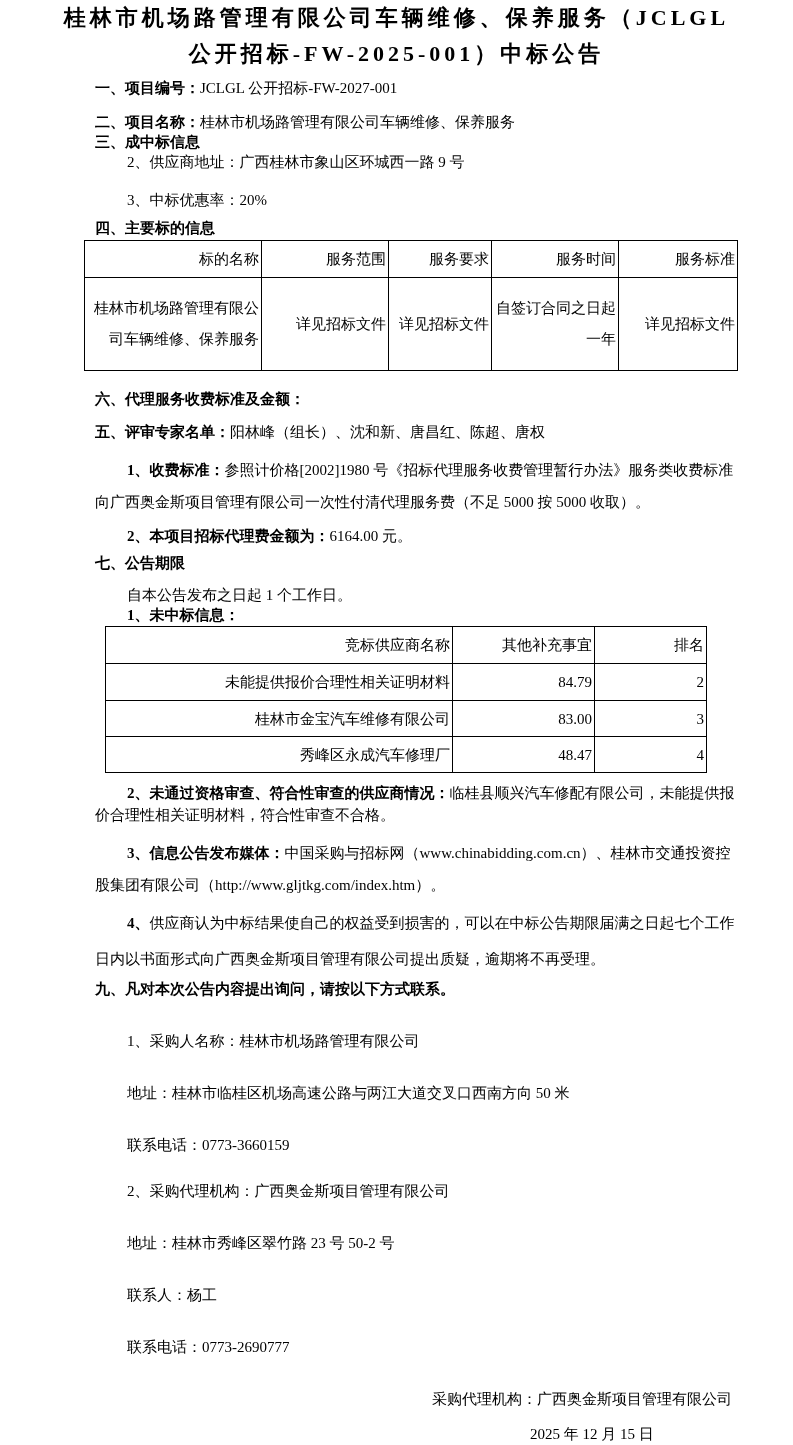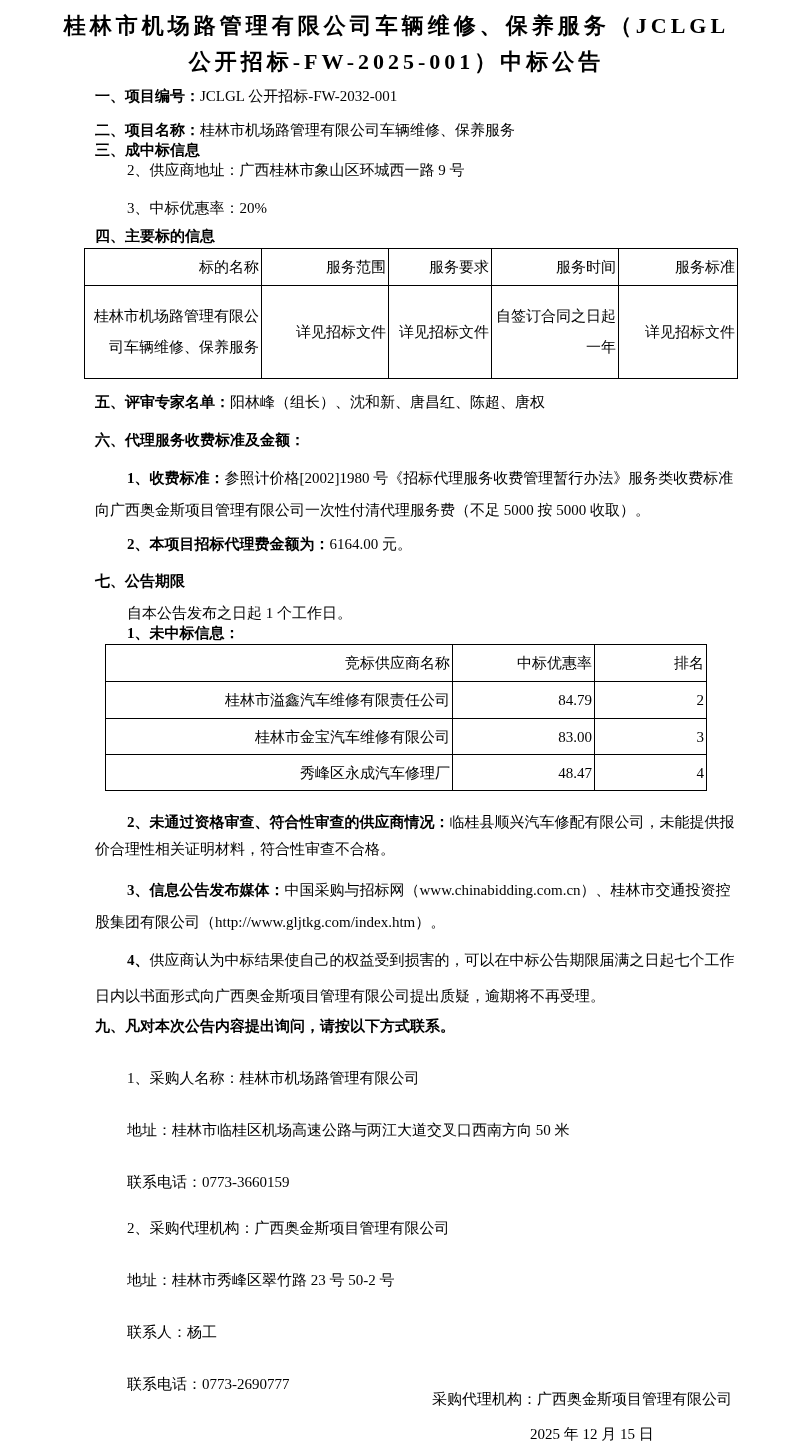--- a/index.html
+++ b/index.html
@@ -5,21 +5,20 @@
   html,body{margin:0;padding:0;background:#ffffff;}
   .page{
     position:relative;
     width:793px;height:1445px;
     background:#ffffff;color:#000000;
     font-family:"Liberation Serif","DejaVu Serif",serif;
     font-size:15px;line-height:20px;
     overflow:hidden;
   }
   .title{
-    padding-top:8px;
     text-align:center;
     font-weight:bold;
     font-size:22px;line-height:36px;
     letter-spacing:4px;
   }
   .content{padding:0 56px 0 95px;}
   .line{line-height:20px;}
   .heading{font-weight:bold;}
   .sub{padding-left:32px;}
   .para{text-indent:32px;}
@@ -30,26 +29,26 @@
   #s3h{}
   #s3i1{margin-top:13px;}
   #s3i2{}
   #s3i3{margin-top:18px;}
   #s4h{margin-top:8px;}
   #t1{margin-top:2px;margin-left:-11px;}
   #s5{margin-top:13px;}
   #s6h{margin-top:18px;}
   #s6p1{margin-top:12px;line-height:32px;}
   #s6p2{margin-top:8px;}
-  #s7h{margin-top:17px;}
+  #s7h{margin-top:7px;}
   #s7b{margin-top:12px;}
   #s8h{margin-top:14px;}
   #s8p1{}
   #t2{margin-top:1px;margin-left:10px;}
-  #s8p2{margin-top:18px;line-height:27px;}
+  #s8p2{margin-top:9px;line-height:22px;}
   #s8p3{margin-top:11px;line-height:32px;}
   #s8p4{margin-top:4px;line-height:36px;}
   #s9h{margin-top:2px;}
   .contact-line{margin-top:32px;}
   #s9l4{margin-top:26px;}
 
   table{border-collapse:collapse;table-layout:fixed;}
   td{border:1px solid #000000;text-align:right;vertical-align:middle;padding:0 2px;overflow:hidden;}
   #t1{width:653px;}
   #t2{width:601px;}
@@ -68,21 +67,21 @@
 
 <div class="page">
 
   <div class="title">
     <div>桂林市机场路管理有限公司车辆维修、保养服务（JCLGL</div>
     <div>公开招标-FW-2025-001）中标公告</div>
   </div>
 
   <div class="content">
 
-    <div class="line" id="s1"><b>一、项目编号：</b><span>JCLGL 公开招标-FW-2032-001</span></div>
+    <div class="line" id="s1"><b>一、项目编号：</b><span>JCLGL 公开招标-FW-2027-001</span></div>
 
     <div class="line" id="s2"><b>二、项目名称：</b><span>桂林市机场路管理有限公司车辆维修、保养服务</span></div>
 
     <div class="line heading" id="s3h">三、成中标信息</div>
 
     <div class="line sub" id="s3i2">2、供应商地址：广西桂林市象山区环城西一路 9 号</div>
     <div class="line sub" id="s3i3">3、中标优惠率：20%</div>
 
     <div class="line heading" id="s4h">四、主要标的信息</div>
 
@@ -105,48 +104,48 @@
       <tr class="t1-body">
         <td>桂林市机场路管理有限公司车辆维修、保养服务</td>
         <td>详见招标文件</td>
         <td>详见招标文件</td>
         <td>自签订合同之日起一年</td>
         <td>详见招标文件</td>
       </tr>
     </tbody>
       </table>
 
+    <div class="line heading" id="s6h">六、代理服务收费标准及金额：</div>
+
     <div class="line" id="s5"><b>五、评审专家名单：</b><span>阳林峰（组长）、沈和新、唐昌红、陈超、唐权</span></div>
-
-    <div class="line heading" id="s6h">六、代理服务收费标准及金额：</div>
 
     <div class="para" id="s6p1"><b>1、收费标准：</b><span>参照计价格[2002]1980 号《招标代理服务收费管理暂行办法》服务类收费标准向广西奥金斯项目管理有限公司一次性付清代理服务费（不足 5000 按 5000 收取）。</span></div>
 
     <div class="para line" id="s6p2"><b>2、本项目招标代理费金额为：</b><span>6164.00 元。</span></div>
 
     <div class="line heading" id="s7h">七、公告期限</div>
     <div class="line sub" id="s7b">自本公告发布之日起 1 个工作日。</div>
 
 
     <div class="line sub heading" id="s8p1">1、未中标信息：</div>
 
     <table id="t2">
       <colgroup>
           <col style="width:347px">
           <col style="width:142px">
           <col style="width:112px">
         </colgroup>
       <tbody>
           <tr class="t2-head">
         <td>竞标供应商名称</td>
-        <td>中标优惠率</td>
+        <td>其他补充事宜</td>
         <td>排名</td>
       </tr>
       <tr class="t2-row1">
-        <td>桂林市溢鑫汽车维修有限责任公司</td>
+        <td>未能提供报价合理性相关证明材料</td>
         <td>84.79</td>
         <td>2</td>
       </tr>
       <tr class="t2-row2">
         <td>桂林市金宝汽车维修有限公司</td>
         <td>83.00</td>
         <td>3</td>
       </tr>
       <tr class="t2-row3">
         <td>秀峰区永成汽车修理厂</td>

